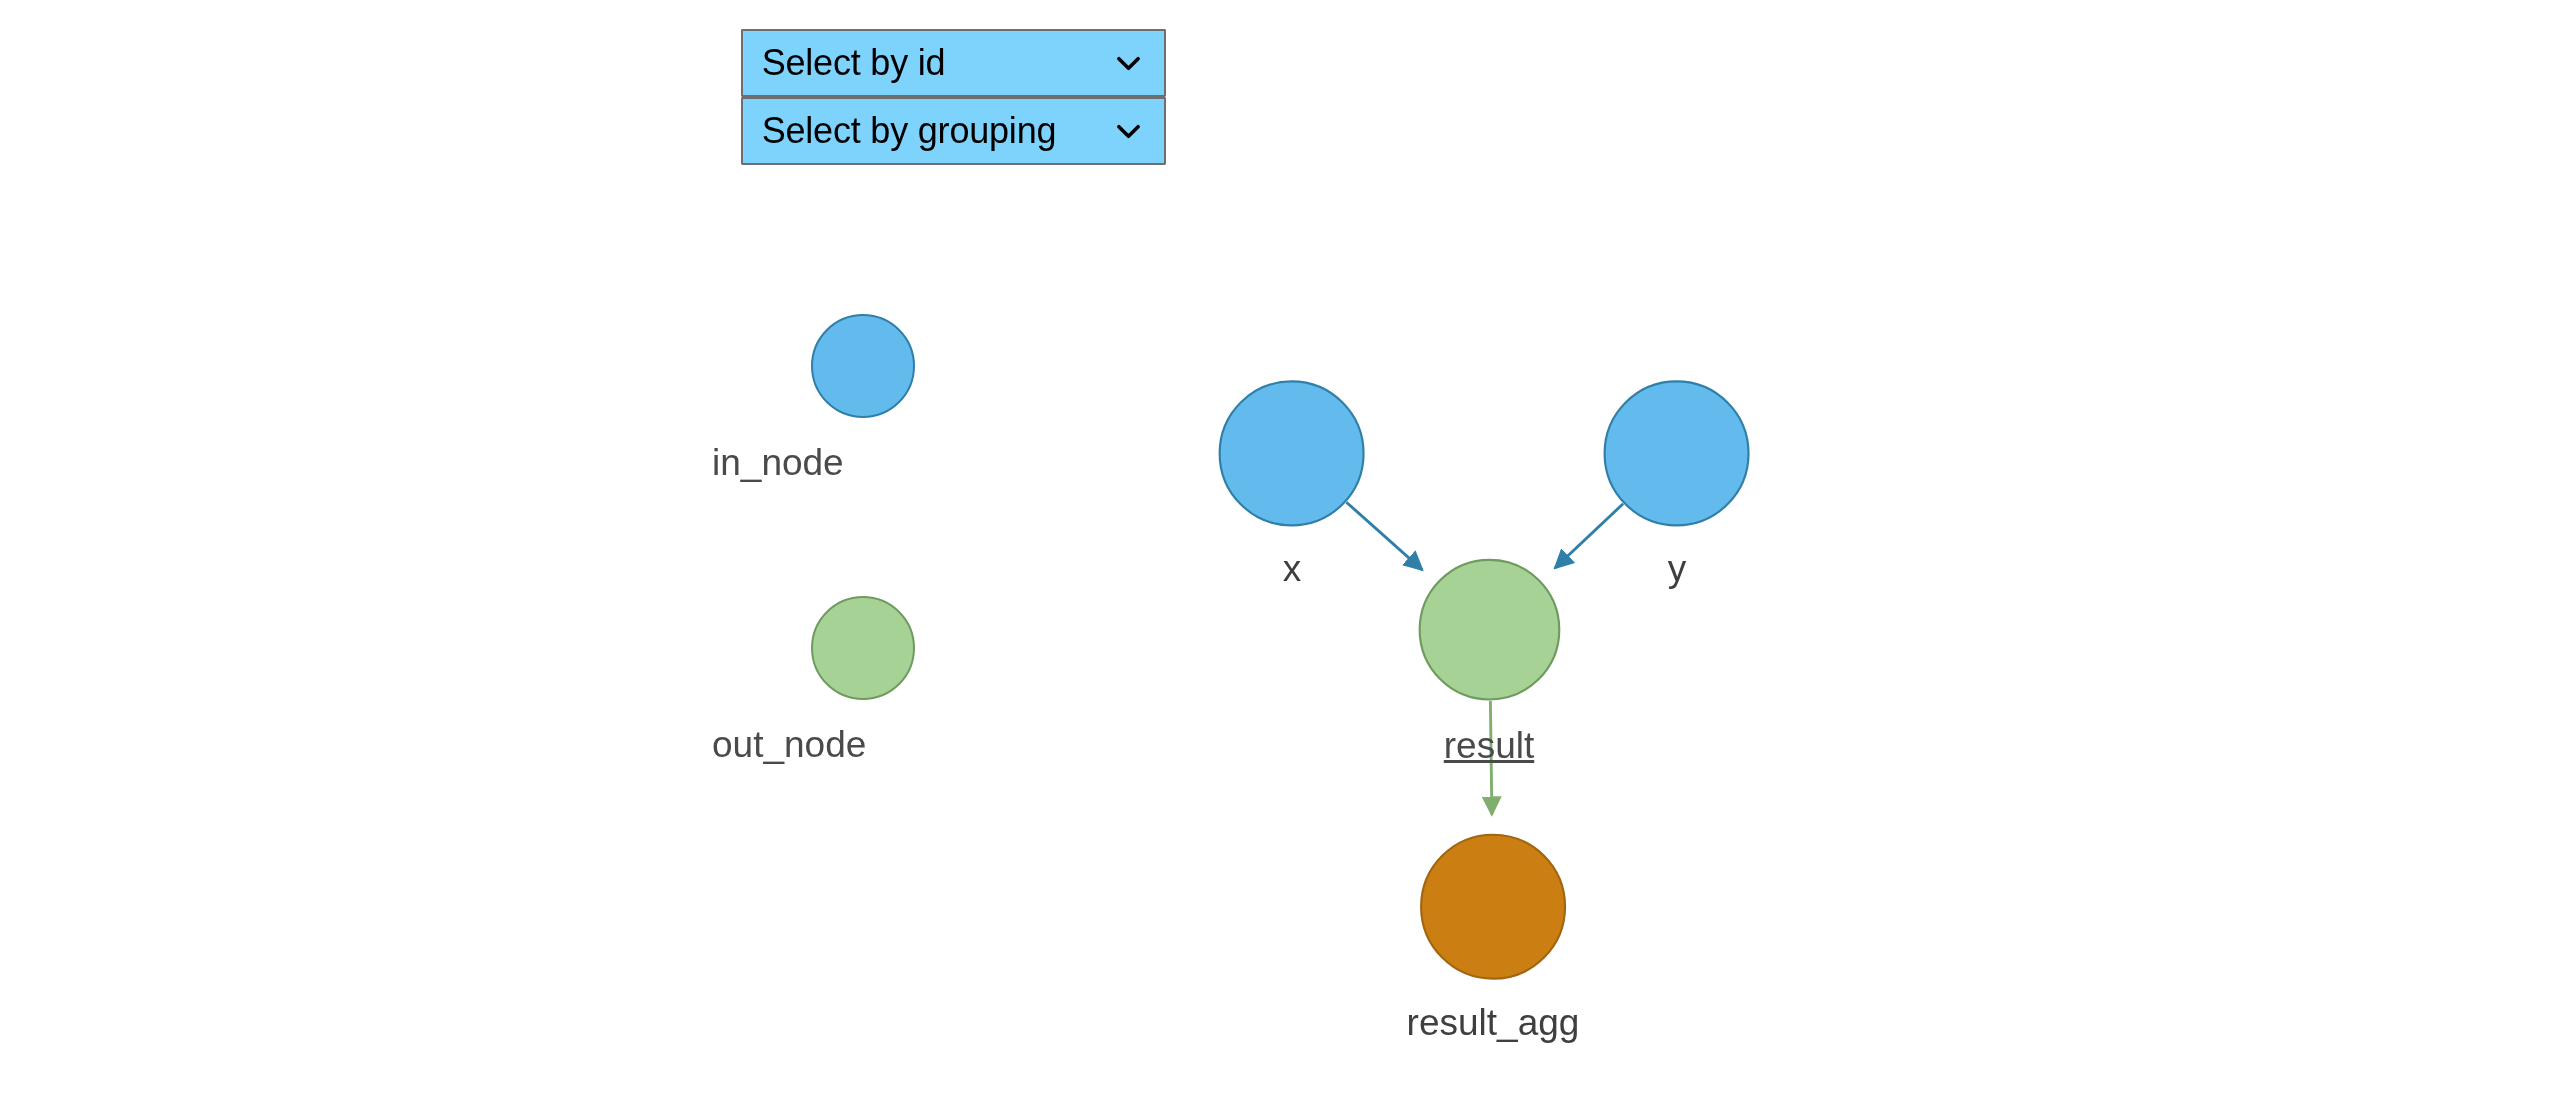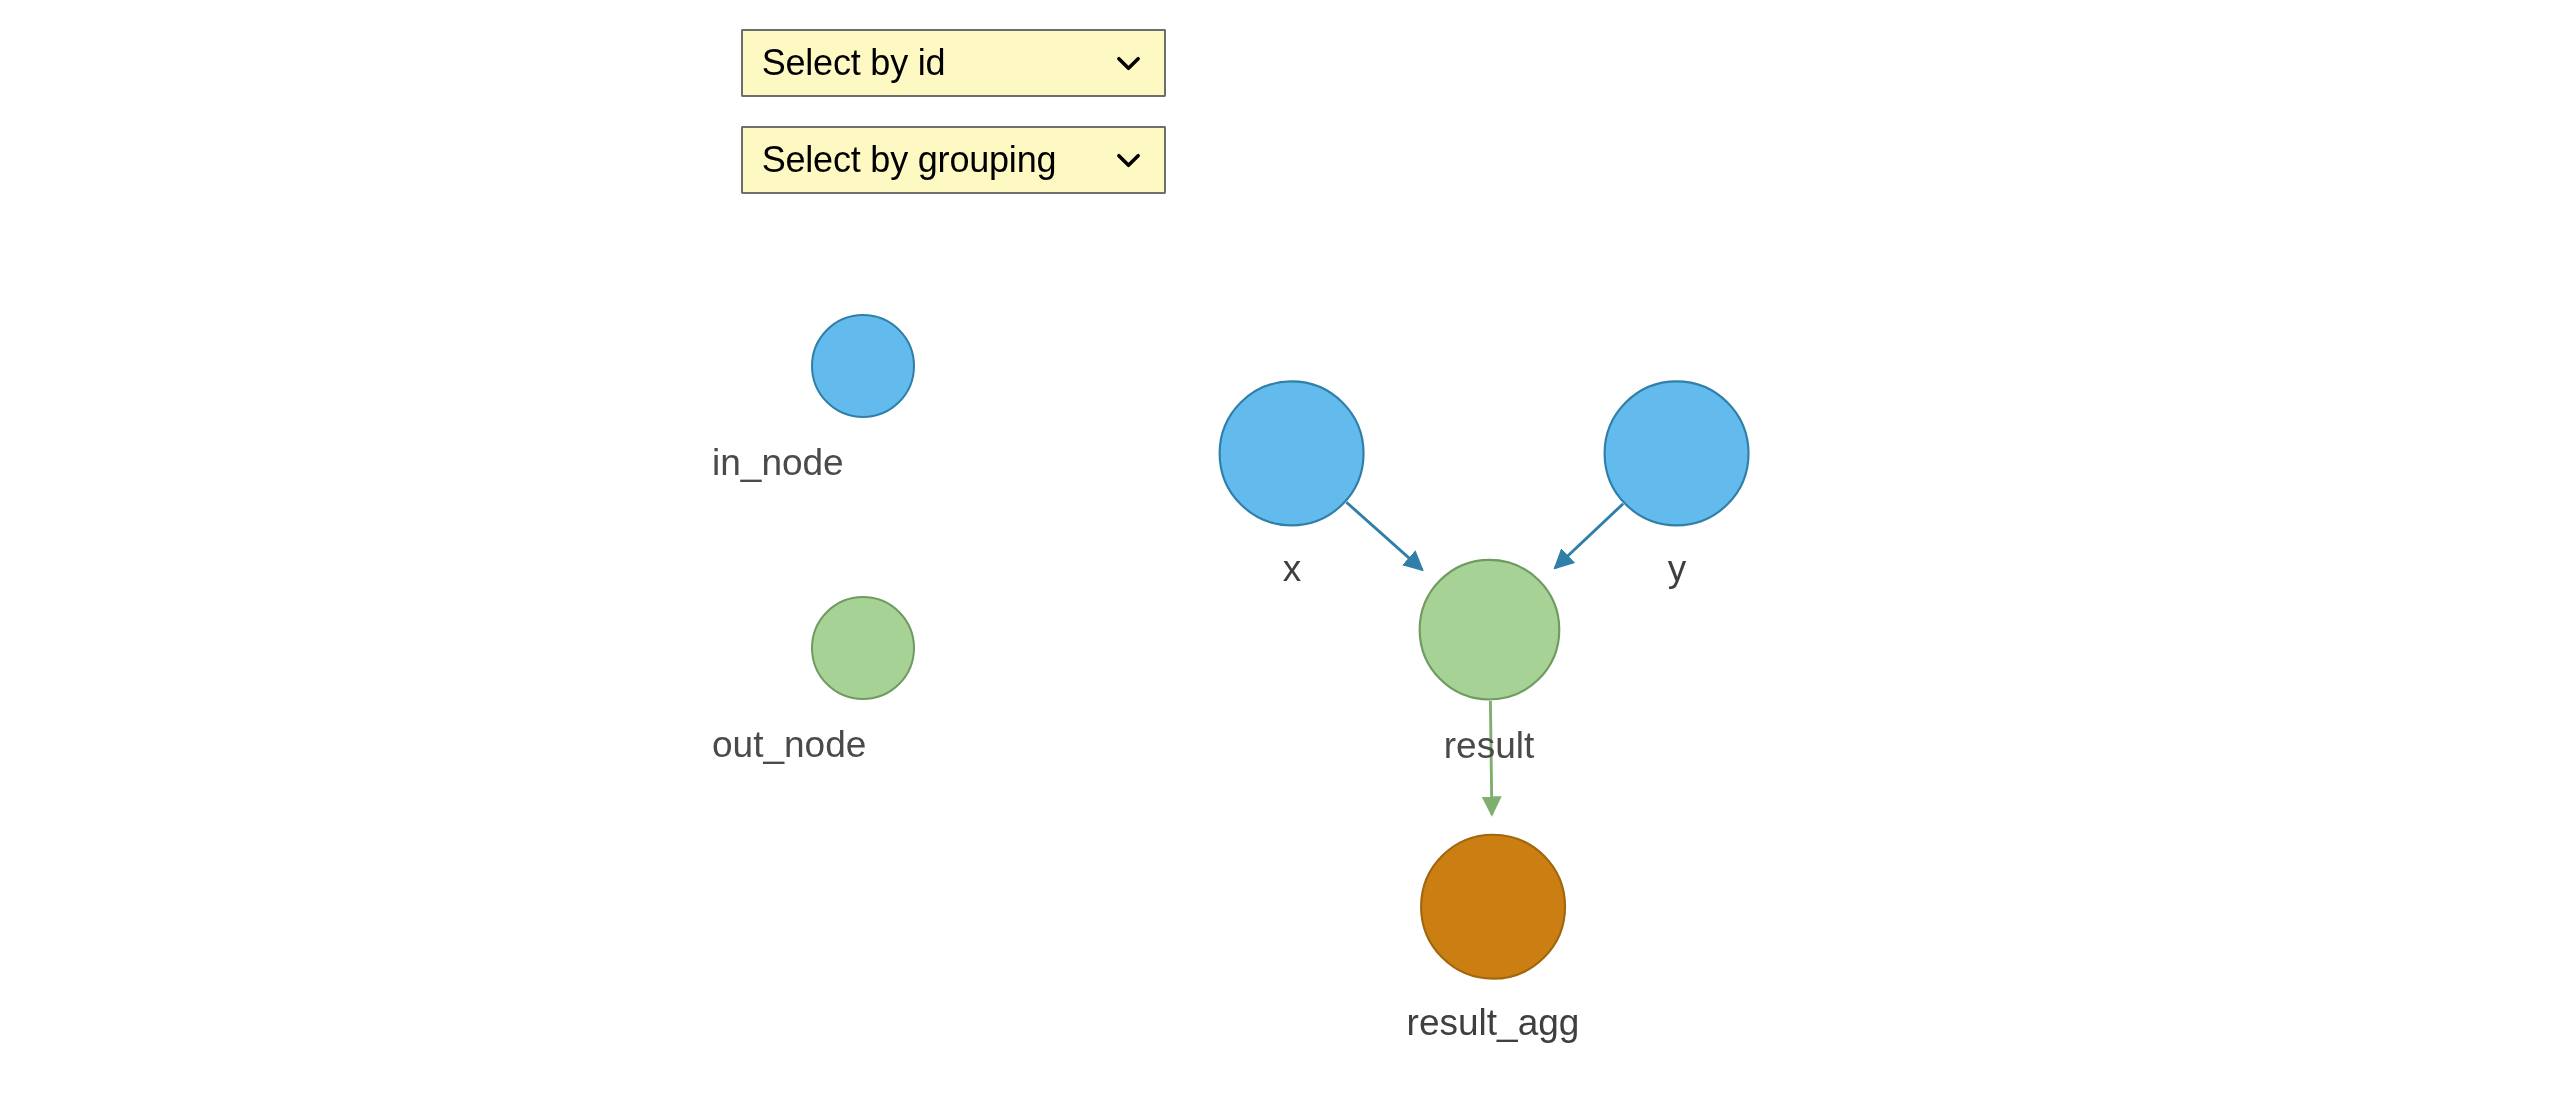--- a/index.html
+++ b/index.html
@@ -21,27 +21,26 @@
     position: absolute;
     left: 741px;
     top: 29px;
     width: 432px;
   }
   .select-box {
     position: relative;
     box-sizing: border-box;
     width: 425px;
     height: 68px;
-    background: #fef9c3;
+    background: #7dd3fc;
     border: 2.2px solid #6e6e6e;
     border-radius: 1.4px;
     display: flex;
     align-items: center;
     padding: 0 18.7px;
-    margin-bottom: 29px;
     cursor: pointer;
   }
   .select-label {
     font-size: 36px;
     line-height: 1;
     color: #000000;
     white-space: nowrap;
     flex: 1 1 auto;
     letter-spacing: -0.2px;
   }
@@ -163,18 +162,18 @@
     </g>
   <g id="node-layer">
       <circle cx="1795" cy="630" r="100" fill="#62bbec" stroke="#2f7fa8" stroke-width="3"></circle>
       <circle cx="2330" cy="630" r="100" fill="#62bbec" stroke="#2f7fa8" stroke-width="3"></circle>
       <circle cx="2070" cy="875" r="97" fill="#a6d395" stroke="#6f9b60" stroke-width="3"></circle>
       <circle cx="2075" cy="1260" r="100" fill="#cb7f13" stroke="#a2660f" stroke-width="3"></circle>
     </g>
 </svg>
 
 <div id="graph-labels" style="position:absolute;left:0;top:0;width:2576px;height:1109px;pointer-events:none;">
-    <div class="edge-label" style="left: 1489px; top: 727px;">result</div>
+    <div class="edge-label" style="left: 1489px; top: 727px; text-decoration: underline;">result</div>
     <div class="node-label" style="left: 1292px; top: 550px;">x</div>
     <div class="node-label" style="left: 1677px; top: 550px;">y</div>
     <div class="node-label" style="left: 1493px; top: 1004px;">result_agg</div>
   </div>
 
 
 </body></html>

